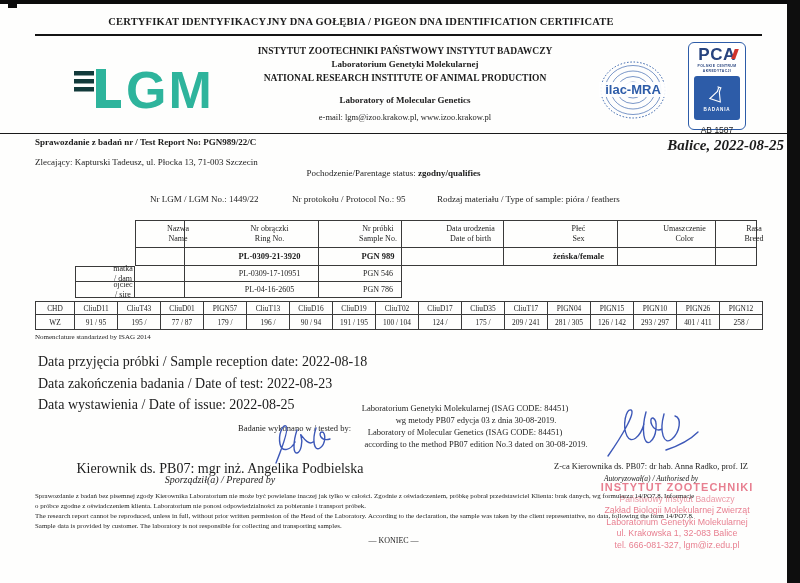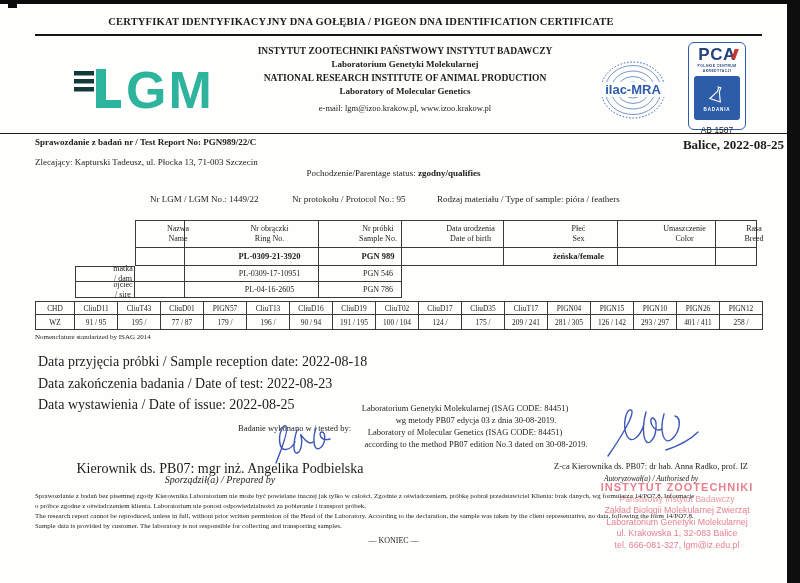--- a/index.html
+++ b/index.html
@@ -16,21 +16,21 @@
   .rule1{position:absolute;left:35px;top:34px;width:727px;border-top:2px solid #141414;}
   .rule2{position:absolute;left:0;top:133px;width:787px;border-top:1.5px solid #1a1a1a;}
 
   
   .lgm{position:absolute;left:68px;top:58px;width:170px;height:58px;}
 
   
   .inst{position:absolute;left:240px;top:46px;width:330px;text-align:center;line-height:1.15;}
   .inst .b1{font-weight:bold;font-size:9.5px;margin-bottom:2px;}
   .inst .b2{font-weight:bold;font-size:9px;margin-bottom:4px;}
-  .inst .b3{font-weight:bold;font-size:9.5px;margin-bottom:2px;}
+  .inst .b3{font-weight:bold;font-size:9.5px;margin-bottom:11px;}
   .inst .b4{font-weight:bold;font-size:9px;margin-bottom:6px;}
   .inst .a1,.inst .a2{font-size:8.5px;line-height:1.35;}
 
   
   .ilac{position:absolute;left:597px;top:60px;width:72px;height:60px;}
 
   
   .pca{position:absolute;left:688px;top:42px;width:58px;height:88px;border:1.5px solid #2d5ca8;
        border-radius:6px;background:#fff;box-sizing:border-box;text-align:center;
        font-family:"Liberation Sans",sans-serif;}
@@ -40,21 +40,21 @@
                 background:#d0342c;transform:skewX(-20deg);}
   .pca-sub{font-size:3.4px;font-weight:bold;color:#27437e;letter-spacing:.4px;line-height:1.5;margin-top:1px;}
   .pca-badge{margin:2px auto 0;width:46px;height:44px;background:#2d5ca8;border-radius:3px;
              display:flex;flex-direction:column;align-items:center;justify-content:center;}
   .pca-badania{color:#fff;font-size:4.6px;font-weight:bold;letter-spacing:.8px;margin-top:2px;}
   .ab{position:absolute;left:686px;top:125px;width:62px;text-align:center;font-size:8.5px;
       font-family:"Liberation Sans",sans-serif;color:#222;}
 
   
   .report-no{position:absolute;left:35px;top:137px;font-weight:bold;font-size:9px;}
-  .place-date{position:absolute;right:16px;top:137px;font-weight:bold;font-size:13px;}
+  .place-date{position:absolute;right:16px;top:137px;font-weight:bold;font-size:15px;font-style:italic;}
   .client{position:absolute;left:35px;top:157px;font-size:9px;}
   .parentage{position:absolute;left:0;top:168px;width:787px;text-align:center;font-size:9px;}
   .parentage b{font-weight:bold;}
   .meta-lgm{position:absolute;left:150px;top:194px;font-size:9px;}
   .meta-prot{position:absolute;left:292px;top:194px;font-size:9px;}
   .meta-mat{position:absolute;left:437px;top:194px;font-size:9px;}
 
   
   .bird-table{position:absolute;left:75px;top:220px;display:grid;
               grid-template-columns:60px 50px 134px 83px 102px 114px 98px 41px;

